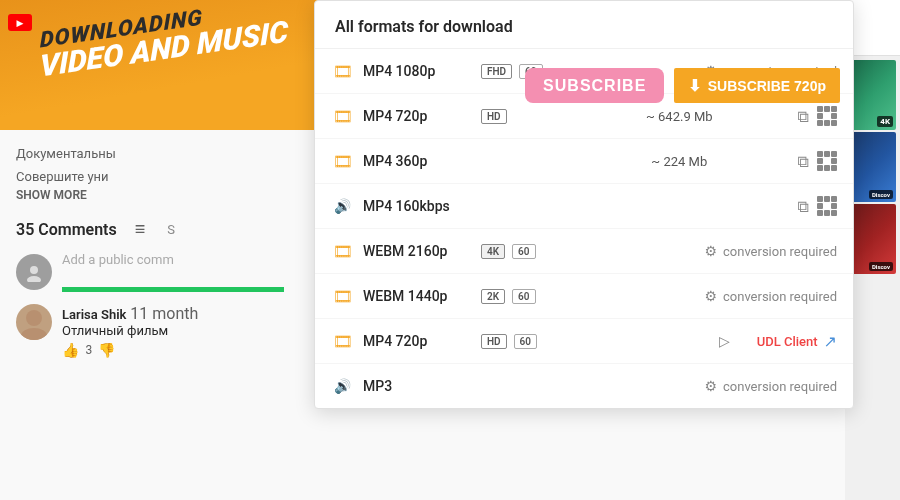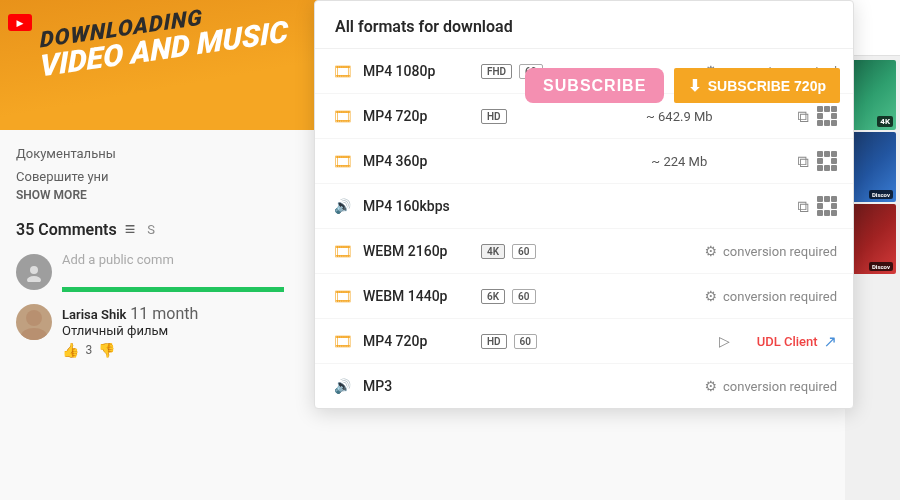--- a/index.html
+++ b/index.html
@@ -107,21 +107,21 @@
 
     
     .left-panel {
       width: 300px;
       padding: 16px;
       background: #f9f9f9;
     }
     .doc-text { font-size: 13px; color: #606060; margin-bottom: 8px; }
     .совершите-text { font-size: 13px; color: #606060; margin-bottom: 4px; }
     .show-more { font-size: 12px; font-weight: 600; color: #606060; cursor: pointer; margin-bottom: 16px; }
-    .comments-row { display: flex; align-items: center; gap: 8px; margin-bottom: 12px; }
+    .comments-row { display: flex; align-items: center; gap: 18px; margin-bottom: 12px; }
     .comments-count { font-size: 16px; font-weight: 600; color: #282828; }
     .sort-icon { color: #606060; font-size: 18px; }
     .comment-input-row { display: flex; align-items: center; gap: 10px; margin-bottom: 12px; }
     .avatar-circle {
       width: 36px; height: 36px; border-radius: 50%;
       background: #9e9e9e; flex-shrink: 0;
       display: flex; align-items: center; justify-content: center;
       color: #fff; font-size: 14px;
     }
     .avatar-small {
@@ -450,21 +450,21 @@
       <span class="conversion-text">conversion required</span>
     </div>
   </div>
 
   <div class="format-row">
     <div class="format-icon">
       <span class="film-icon">🎞</span>
     </div>
     <span class="format-name">WEBM 1440p</span>
     <div class="badges-group">
-      <span class="badge qhd">6K</span>
+      <span class="badge qhd">2K</span>
       <span class="badge badge-60">60</span>
     </div>
     <div class="conversion-cell">
       <span class="gear-icon">⚙</span>
       <span class="conversion-text">conversion required</span>
     </div>
   </div>
 
   <div class="format-row">
     <div class="format-icon">

